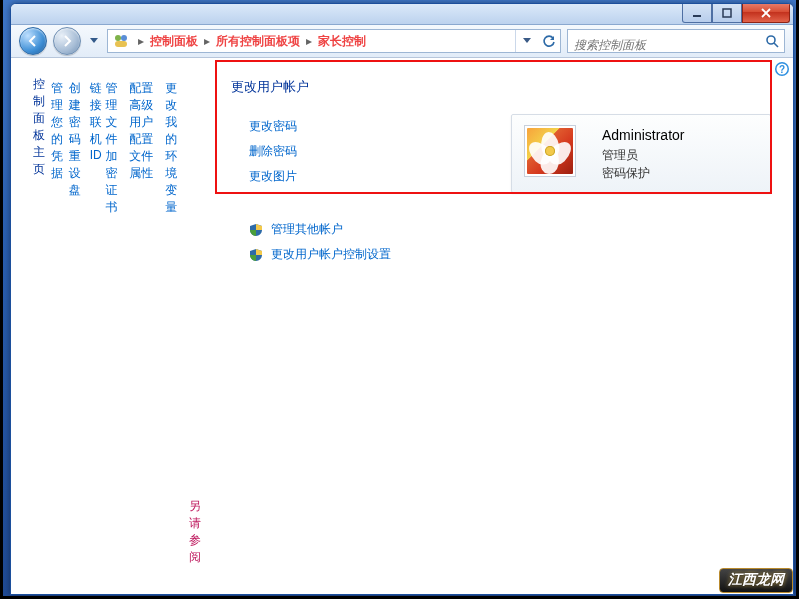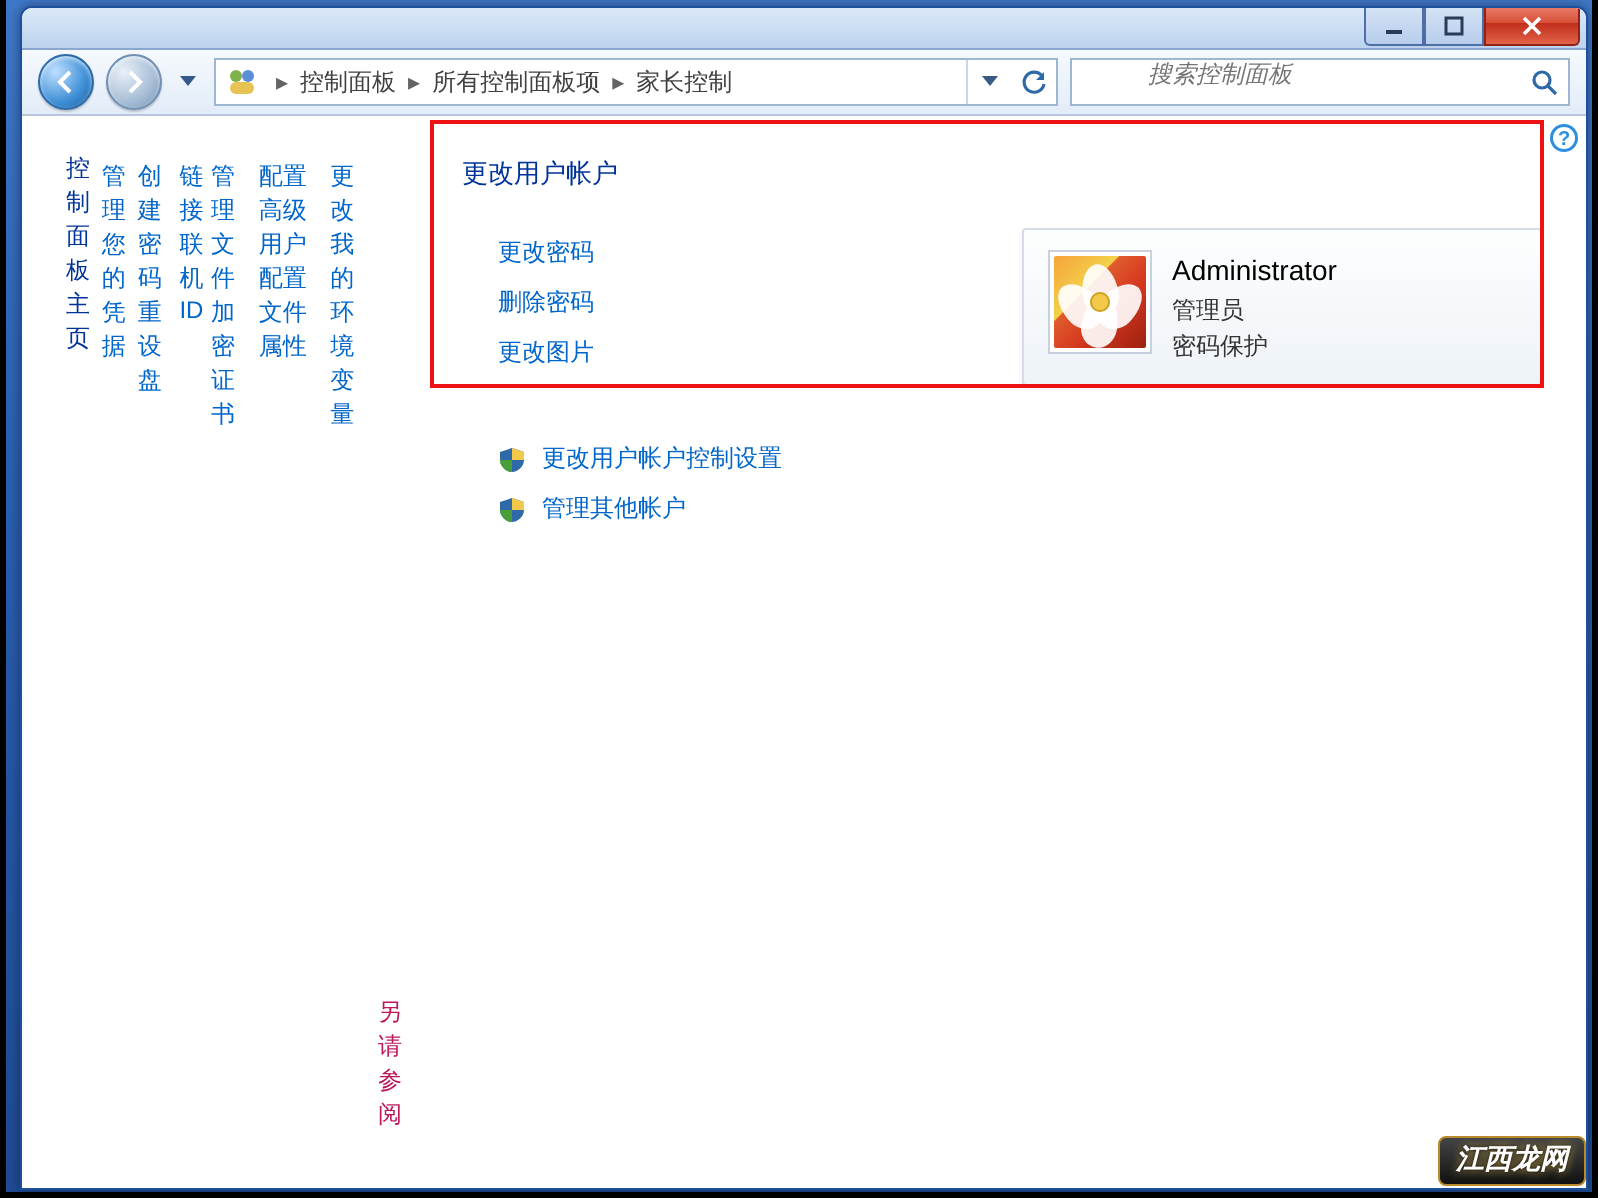--- a/index.html
+++ b/index.html
@@ -25,45 +25,45 @@
   .navbar { height:32px; background:linear-gradient(to bottom,#f5f9fd,#e2ecf8);
     border-bottom:1px solid #b7c6db; display:flex; align-items:center; padding:0 8px; gap:6px; }
   .navbtn { width:26px; height:26px; border-radius:50%; background:radial-gradient(circle at 30% 30%, #bfe0ff, #3e8fd6 60%, #1e5a99);
     border:1px solid #2d6aa7; box-shadow:inset 0 1px 2px rgba(255,255,255,.7), 0 1px 1px rgba(0,0,0,.2);
     display:flex; align-items:center; justify-content:center; color:#fff; }
   .navbtn.fwd { background:radial-gradient(circle at 30% 30%, #e9f0f8, #a7bdd6 60%, #6f8fb3); border-color:#6f8fb3; }
   .navbtn svg { display:block; }
   .navdrop { width:14px; display:flex; align-items:center; justify-content:center; color:#335a8a; }
   .addressbar { flex:1; height:22px; border:1px solid #9db6d4; background:#fff; display:flex; align-items:center; font-size:12px; }
   .addr-ico { width:20px; height:20px; margin:0 3px; display:flex; align-items:center; justify-content:center; }
-  .crumb { padding:0 2px; color:#404040; }
+  .crumb { padding:0 2px; color:#ef4444;font-weight:bold; }
   .crumb-sep { color:#646464; padding:0 4px; }
   .addr-tools { display:flex; align-items:center; border-left:1px solid #cbd8ea; height:100%; }
   .addr-tool { width:22px; height:22px; display:flex; align-items:center; justify-content:center; color:#1e5a99; }
-  .searchbox { width:216px; height:22px; border:1px solid #9db6d4; background:#fff; display:flex; align-items:flex-start;padding-left:32px; }
+  .searchbox { width:216px; height:22px; border:1px solid #9db6d4; background:#fff; display:flex; align-items:flex-end; }
   .searchbox input { flex:1; border:none; outline:none; font-size:12px; padding:0 6px; color:#7a7a7a; font-style:italic; background:transparent; }
   .searchico { width:24px; height:22px; display:flex; align-items:center; justify-content:center; color:#1e5a99; }
   
   .body { position:relative; height:calc(100% - 52px); background:#fff; display:flex; }
   .sidebar { width:202px; background:#fff; padding:18px 12px 10px 22px; box-sizing:border-box; display:flex; flex-direction:row; }
   .sidebar h3 { margin:0 0 14px 0; font-size:12px; font-weight:normal; color:#003399; }
   .sidelink { display:block; color:#0066cc; padding:4px 0; font-size:12px; }
   .sidebar-bottom { margin-top:auto; padding-bottom:14px;}
   .sidebar-bottom .seealso { color:#be185d; margin-bottom:6px; }
   .sidebar-bottom .link { display:flex; align-items:center; gap:6px; color:#0066cc; }
   .main { flex:1; position:relative; padding:18px 22px 10px 18px; box-sizing:border-box; }
   .help { position:absolute; top:3px; right:3px; width:16px; height:16px; }
   .help svg { display:block; }
   .section-title { color:#003399; font-size:13px; margin:2px 0 18px 0;font-family:Liberation Mono, monospace; }
   .content-row { display:flex; align-items:flex-start; }
   .action-list { width:260px; padding-left:18px; }
   .action-link { display:block; color:#0066cc; padding:4px 0; font-size:12px; }
   .usercard { margin-left:auto; width:234px; border:1px solid #d6dde6; border-radius:2px;
     background:linear-gradient(to bottom,#fdfefe,#eef3f8); box-shadow:0 1px 2px rgba(0,0,0,.08);
-    display:flex; gap:10px; padding:10px 12px; }
+    display:flex; gap:26px; padding:10px 12px; }
   .userpic { width:52px; height:52px; border:1px solid #c7d0dc; background:#fff; padding:2px; box-sizing:border-box; }
   .userpic-inner { width:100%; height:100%; background:linear-gradient(135deg,#f7a23b 0%, #f3d24a 35%, #e05b2e 36%, #d63a1f 60%, #9d1f10 100%);
     position:relative; overflow:hidden; border-radius:1px;}
   .petal { position:absolute; width:18px; height:26px; background:#fff; border-radius:50% 50% 50% 50% / 60% 60% 40% 40%; opacity:.9;}
   .p1{ left:14px; top:4px; transform:rotate(-10deg);}
   .p2{ left:4px; top:12px; transform:rotate(-45deg);}
   .p3{ left:24px; top:12px; transform:rotate(45deg);}
   .p4{ left:14px; top:20px; transform:rotate(10deg);}
   .center{ position:absolute; left:18px; top:18px; width:10px; height:10px; background:#f3c94a; border-radius:50%; box-shadow:0 0 0 1px #caa52a inset;}
   .userinfo { display:flex; flex-direction:column; justify-content:center; line-height:1.5; }
@@ -217,29 +217,29 @@
             </div>
           </div>
 
           <div class="below-actions">
             <a class="shield-link">
               <svg class="shield" viewBox="0 0 14 14">
                   <path d="M7 1 L13 3 V7 C13 10 10 13 7 13 C4 13 1 10 1 7 V3 Z" fill="#2d6aa7"></path>
                   <path d="M7 1 L13 3 V7 H7 Z" fill="#f3c94a"></path>
                   <path d="M7 13 C4 13 1 10 1 7 H7 Z" fill="#4a9e3a"></path>
                 </svg>
-              <span>更改用户帐户控制设置</span>
+              <span>管理其他帐户</span>
             </a>
             <a class="shield-link">
               <svg class="shield" viewBox="0 0 14 14">
                   <path d="M7 1 L13 3 V7 C13 10 10 13 7 13 C4 13 1 10 1 7 V3 Z" fill="#2d6aa7"></path>
                   <path d="M7 1 L13 3 V7 H7 Z" fill="#f3c94a"></path>
                   <path d="M7 13 C4 13 1 10 1 7 H7 Z" fill="#4a9e3a"></path>
                 </svg>
-              <span>管理其他帐户</span>
+              <span>更改用户帐户控制设置</span>
             </a>
           </div>
 
           <div class="redbox" style="left:2px; top:2px; width:553px; height:130px;"></div>
         </div>
       </div>
 
     </div>
   </div>
 

